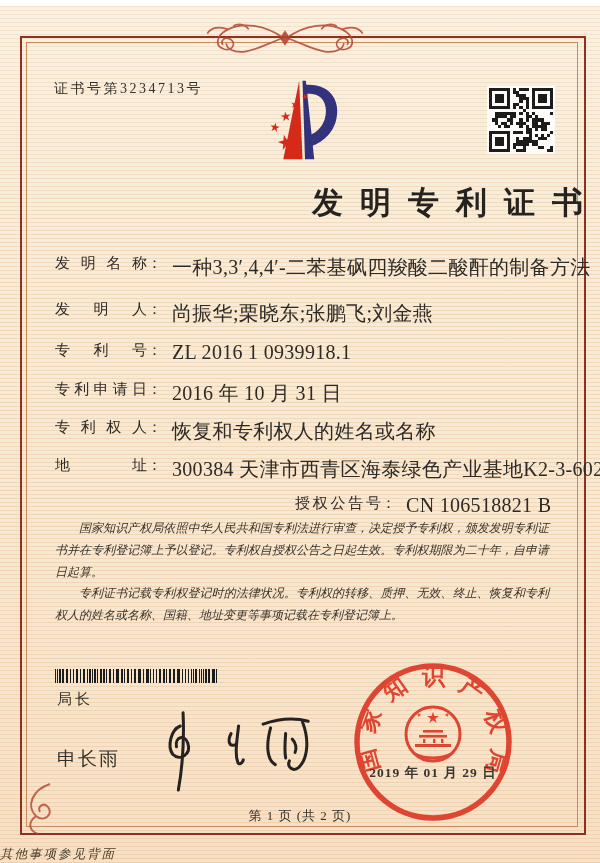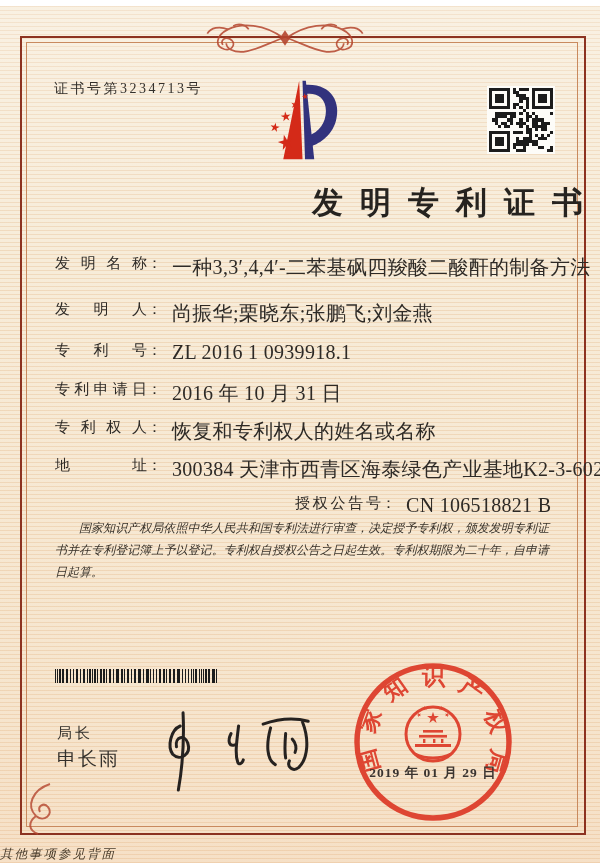--- a/index.html
+++ b/index.html
@@ -22,21 +22,21 @@
   .fields{position:absolute;left:55px;top:248px;width:496px;}
   .frow{position:absolute;left:0;width:100%;font-size:15px;white-space:nowrap;}
   .flabel{display:inline-block;width:92px;text-align:justify;text-align-last:justify;vertical-align:top;}
   .fcolon{display:inline-block;vertical-align:top;}
   .fvalue{display:inline-block;margin-left:10px;font-size:20px;vertical-align:top;letter-spacing:0.3px;}
   .grant2{position:absolute;left:240px;top:0;white-space:nowrap;}
   .grant2 .flabel{width:86px;}
   .paragraphs{position:absolute;left:55px;top:512px;width:494px;font-size:12px;line-height:1.82;color:var(--body_ink);text-align:justify;}
   .paragraphs p{margin:0;text-indent:2em;font-style:italic;font-family:"DejaVu Serif","Liberation Serif",serif;}
   .barcode{position:absolute;left:55px;top:663px;width:165px;height:14px;}
-  .officer-title{position:absolute;left:57px;top:718px;font-size:15px;letter-spacing:3px;color:#34302b;}
+  .officer-title{position:absolute;left:57px;top:684px;font-size:15px;letter-spacing:3px;color:#34302b;}
   .officer-name{position:absolute;left:57px;top:740px;font-size:19px;letter-spacing:2px;color:#34302b;}
   .signature{position:absolute;left:152px;top:698px;width:160px;height:92px;}
   .seal{position:absolute;left:349px;top:652px;width:168px;height:168px;opacity:0.93;}
   .seal-date{position:absolute;left:353px;top:758px;width:160px;text-align:center;font-size:13.5px;font-weight:700;letter-spacing:1px;color:#3b3430;}
   .page-number{position:absolute;left:0;right:0;top:801px;text-align:center;font-size:13px;letter-spacing:1px;color:#34302b;}
   .footer-note{position:absolute;left:0;right:0;top:840px;text-align:left;font-size:12.5px;letter-spacing:2px;color:var(--footer_ink);font-style:italic;}
   .ornament-top{position:absolute;left:180px;top:13px;width:210px;height:38px;}
   .ornament-corner{position:absolute;left:18px;top:774px;width:44px;height:56px;}
 </style>
 </head>
@@ -332,20 +332,21 @@
     </div>
     <div class="frow" style="top:240px">
       <span class="grant2">
         <span class="flabel">授权公告号</span><span class="fcolon">：</span><span class="fvalue">CN 106518821 B</span>
       </span>
     </div>
   </div>
 
   <div class="paragraphs">
     <p>国家知识产权局依照中华人民共和国专利法进行审查，决定授予专利权，颁发发明专利证书并在专利登记簿上予以登记。专利权自授权公告之日起生效。专利权期限为二十年，自申请日起算。</p>
+    <p>专利证书记载专利权登记时的法律状况。专利权的转移、质押、无效、终止、恢复和专利权人的姓名或名称、国籍、地址变更等事项记载在专利登记簿上。</p>
   </div>
 
   <svg class="barcode" id="barcode-svg" viewBox="0 0 165 14" preserveAspectRatio="none">
       <rect x="0" y="0" width="1" height="14" fill="#1c1c1c"></rect>
       <rect x="2" y="0" width="1" height="14" fill="#1c1c1c"></rect>
       <rect x="4" y="0" width="2" height="14" fill="#1c1c1c"></rect>
       <rect x="7" y="0" width="2" height="14" fill="#1c1c1c"></rect>
       <rect x="11" y="0" width="2" height="14" fill="#1c1c1c"></rect>
       <rect x="15" y="0" width="1" height="14" fill="#1c1c1c"></rect>
       <rect x="18" y="0" width="1" height="14" fill="#1c1c1c"></rect>
@@ -431,15 +432,16 @@
         <rect x="66" y="86" width="36" height="3"></rect>
         <rect x="74" y="81" width="2.4" height="4"></rect>
         <rect x="84" y="81" width="2.4" height="4"></rect>
         <rect x="92" y="81" width="2.4" height="4"></rect>
       </g>
       <path d="M66,96 Q84,104 102,96" stroke="#dd3b28" stroke-width="3" fill="none"></path>
     </g>
   </svg>
   <div class="seal-date">2019 年 01 月 29 日</div>
 
+  <div class="page-number">第 1 页 (共 2 页)</div>
   <div class="footer-note">其他事项参见背面</div>
 
 </div>
 
 </body></html>

